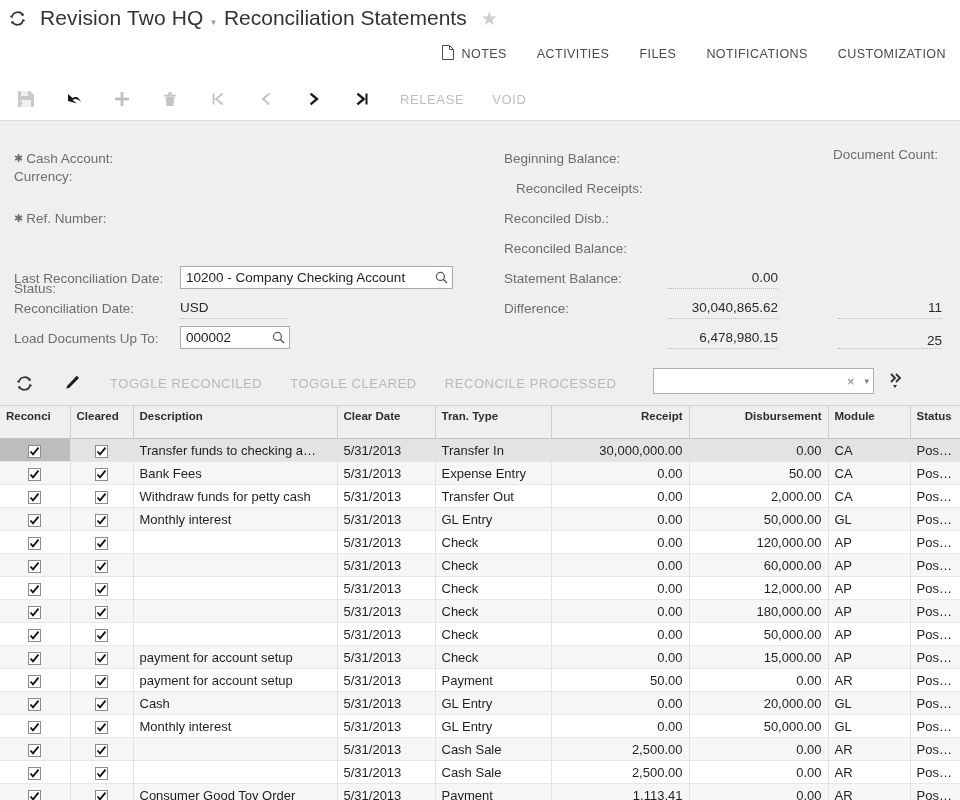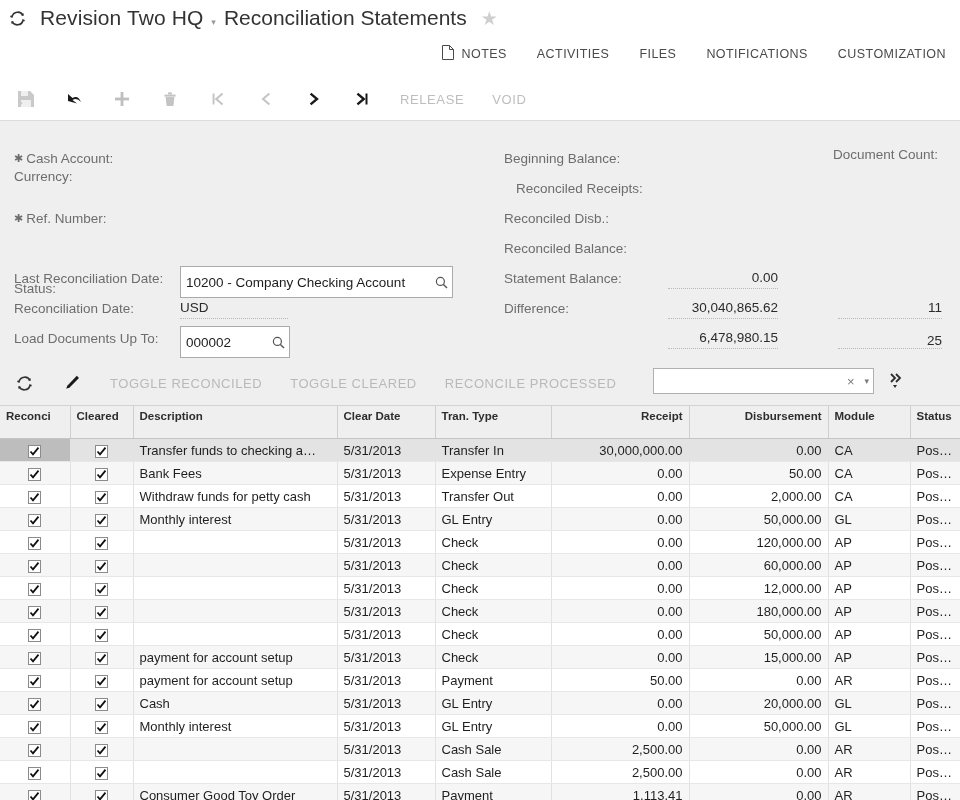--- a/index.html
+++ b/index.html
@@ -67,21 +67,21 @@
     background: #efefef;
   }
   .fld-row { position: absolute; display: flex; align-items: center; height: 22px; }
   .fld-label {
     font-size: 13.5px; color: #6d6d6d; white-space: nowrap;
   }
   .req-star { color: #6d6d6d; font-size: 11px; margin-right: 3px; position: relative; top: -1px; }
   .fld-value { font-size: 13.5px; color: #2b2b2b; white-space: nowrap; }
 
   .inputbox {
-    background: #fff; border: 1px solid #aaa; height: 32px;
+    background: #fff; border: 1px solid #aaa; height: 23px;
     display: flex; align-items: center; padding: 0 2px 0 5px;
     font-size: 13.5px; color: #1d1d1d;
   }
   .inputbox .txt { flex: 1; white-space: nowrap; overflow: hidden; }
   .mag { width: 18px; display:flex; align-items:center; justify-content:center; cursor:pointer;}
   .dotted-underline { border-bottom: 1px dotted #b9b9b9; }
   .solid-underline { border-bottom: 1px solid #9b9b9b; }
 
   .checkbox-sq {
     width: 12px; height: 12px; border: 1px solid #b5b5b5; background: #efefef;

